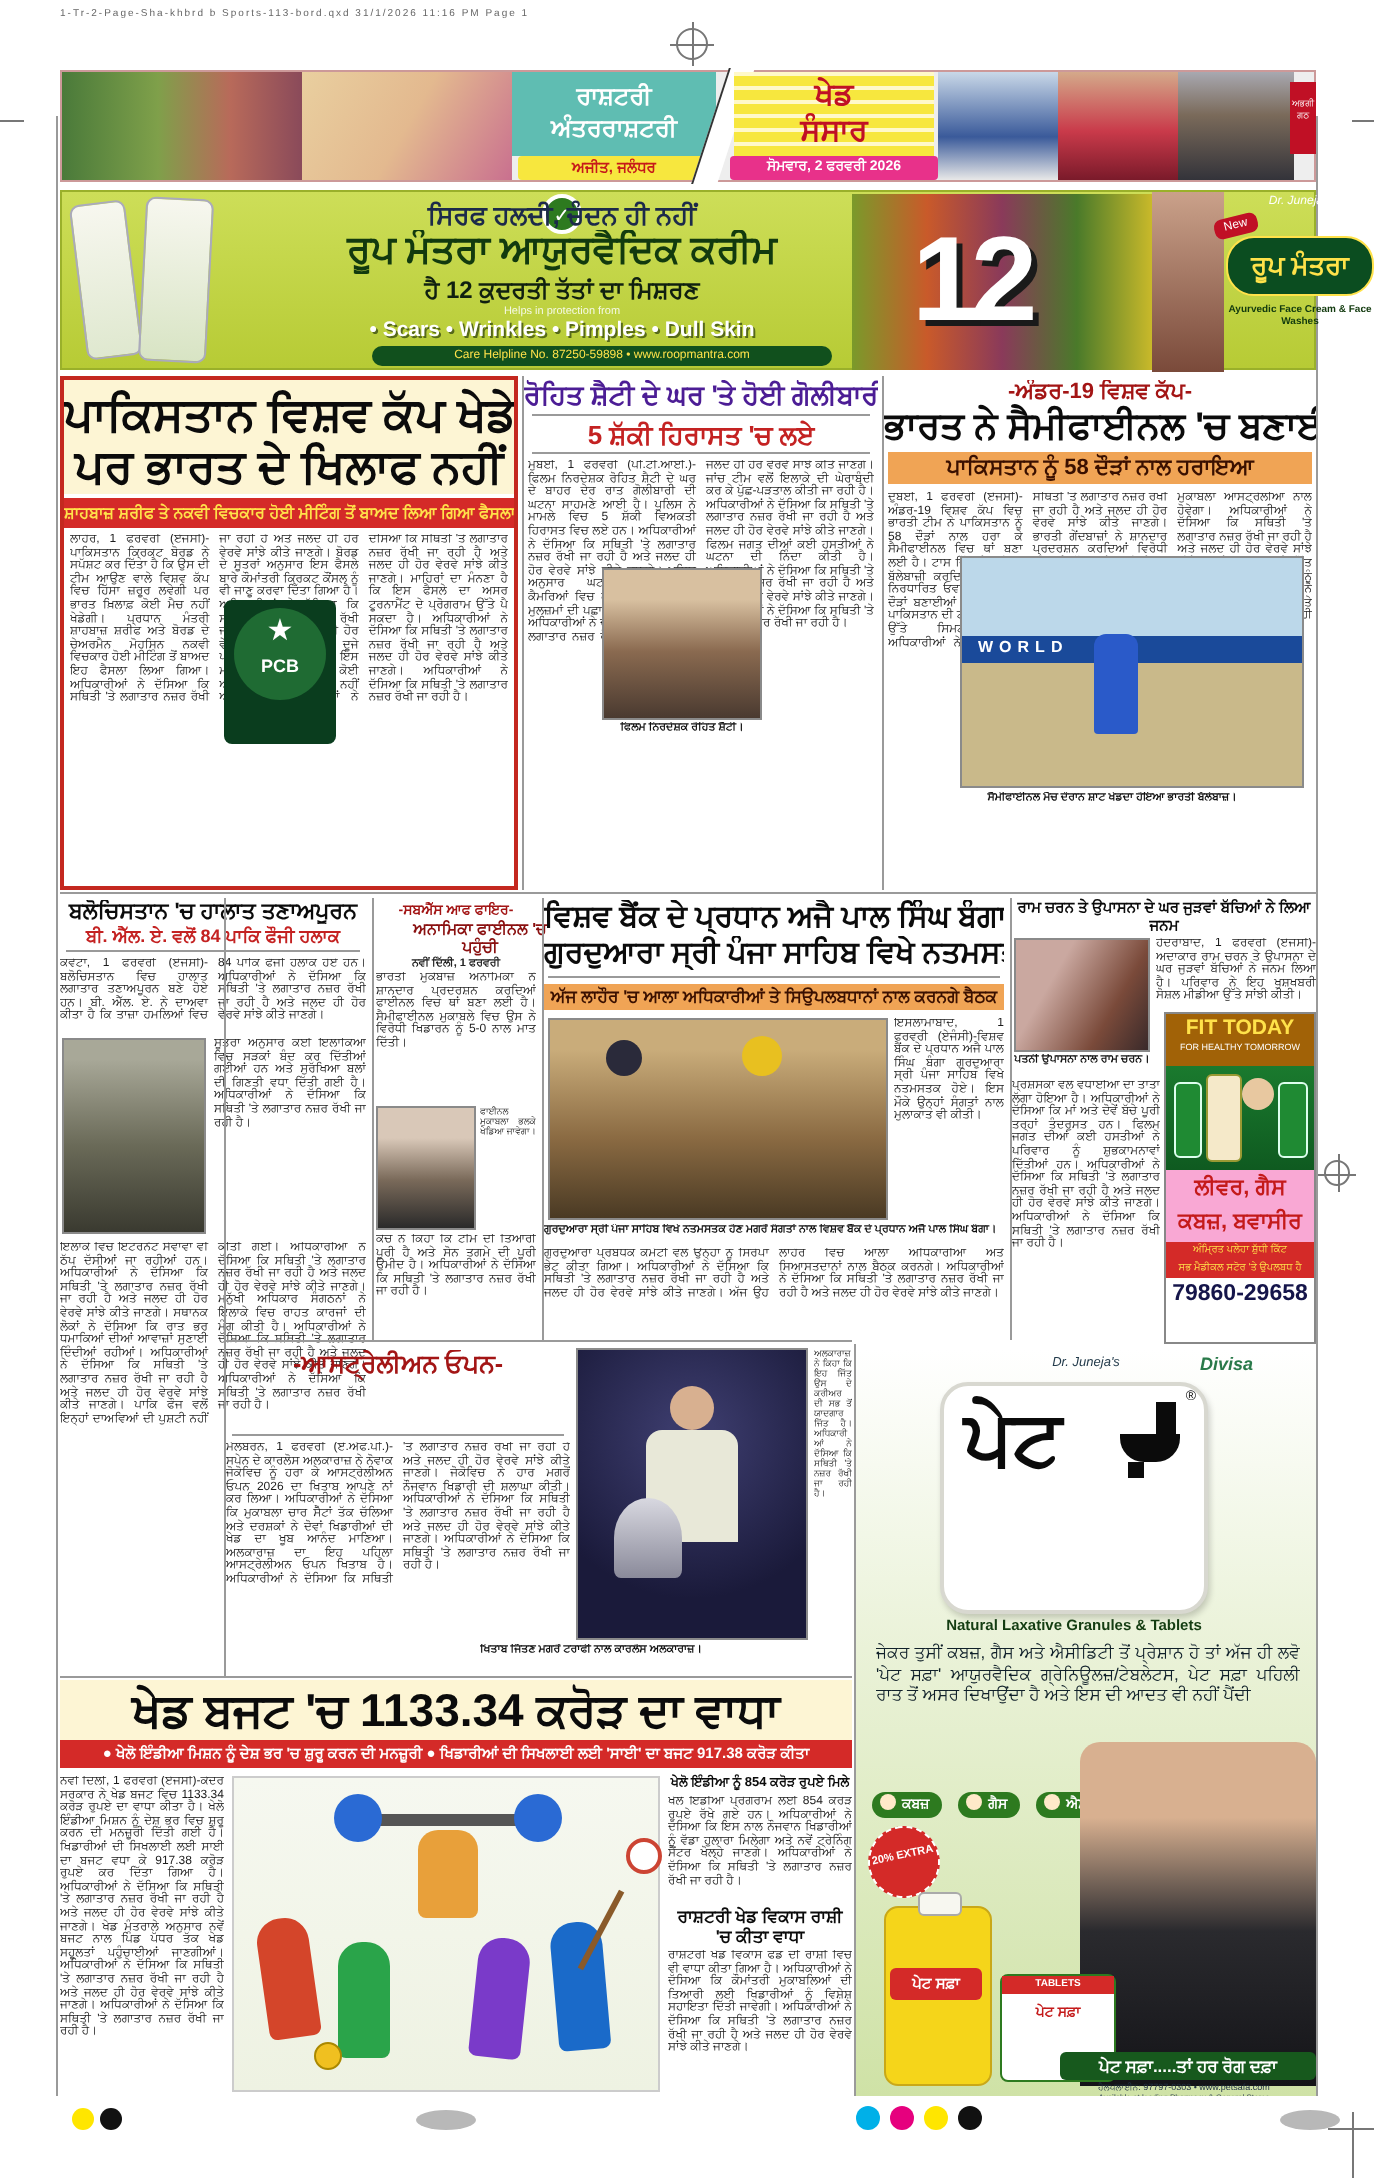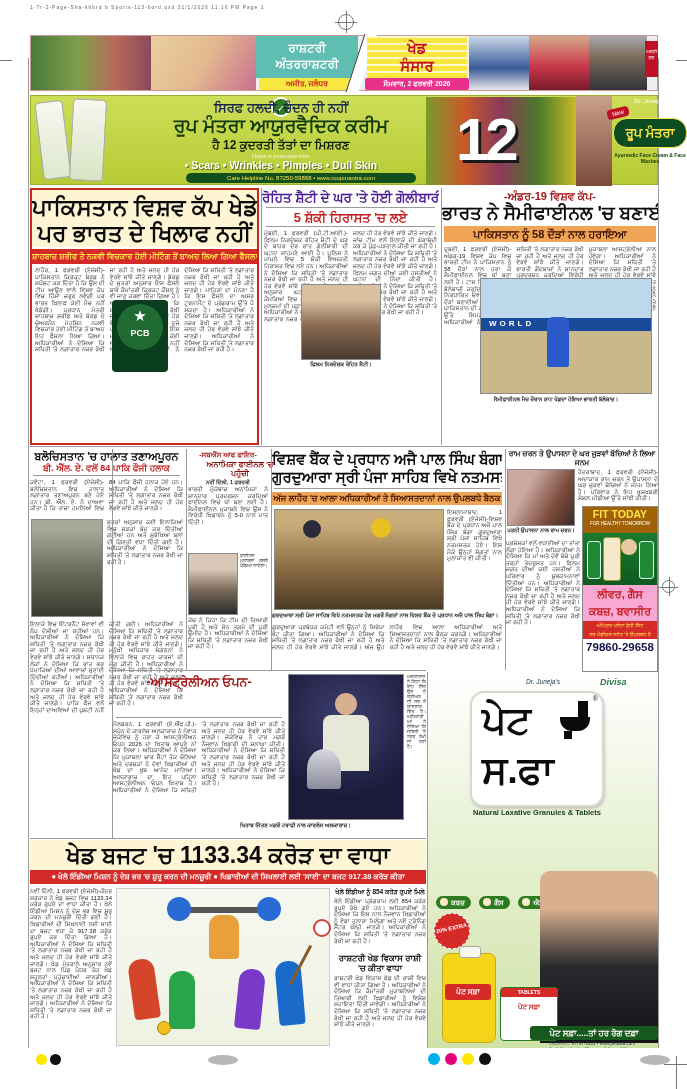--- a/index.html
+++ b/index.html
@@ -145,21 +145,21 @@
   <div class="abs bodytxt" style="left:188px;top:486px;width:80px;height:65px;">ਭਾਰਤੀ ਮੁੱਕੇਬਾਜ਼ ਅਨਾਮਿਕਾ ਨੇ ਸ਼ਾਨਦਾਰ ਪ੍ਰਦਰਸ਼ਨ ਕਰਦਿਆਂ ਫਾਈਨਲ ਵਿਚ ਥਾਂ ਬਣਾ ਲਈ ਹੈ। ਸੈਮੀਫਾਈਨਲ ਮੁਕਾਬਲੇ ਵਿਚ ਉਸ ਨੇ ਵਿਰੋਧੀ ਖਿਡਾਰਨ ਨੂੰ 5-0 ਨਾਲ ਮਾਤ ਦਿੱਤੀ।</div>
   <div class="abs photo" style="left:188px;top:553px;width:50px;height:62px;background:linear-gradient(180deg,#d9c8b8 25%,#7a6a5a 60%,#2a2a2a);"></div>
   <div class="abs bodytxt tiny" style="left:240px;top:553px;width:28px;height:62px;">ਫਾਈਨਲ ਮੁਕਾਬਲਾ ਭਲਕੇ ਖੇਡਿਆ ਜਾਵੇਗਾ।</div>
   <div class="abs bodytxt" style="left:188px;top:617px;width:80px;height:52px;">ਕੋਚ ਨੇ ਕਿਹਾ ਕਿ ਟੀਮ ਦੀ ਤਿਆਰੀ ਪੂਰੀ ਹੈ ਅਤੇ ਸੋਨ ਤਗਮੇ ਦੀ ਪੂਰੀ ਉਮੀਦ ਹੈ। ਅਧਿਕਾਰੀਆਂ ਨੇ ਦੱਸਿਆ ਕਿ ਸਥਿਤੀ 'ਤੇ ਲਗਾਤਾਰ ਨਜ਼ਰ ਰੱਖੀ ਜਾ ਰਹੀ ਹੈ।</div>
 
   <div class="abs vr" style="left:270.5px;top:449px;height:221px;"></div>
 
   <div class="abs ctr b nw" style="left:272px;top:450px;width:230px;font-size:15px;color:#0b0b0b;">ਵਿਸ਼ਵ ਬੈਂਕ ਦੇ ਪ੍ਰਧਾਨ ਅਜੈ ਪਾਲ ਸਿੰਘ ਬੰਗਾ ਹੋਏ</div>
   <div class="abs ctr b nw" style="left:272px;top:468px;width:230px;font-size:15px;color:#0b0b0b;">ਗੁਰਦੁਆਰਾ ਸ੍ਰੀ ਪੰਜਾ ਸਾਹਿਬ ਵਿਖੇ ਨਤਮਸਤਕ</div>
   <div class="abs hr" style="left:274px;top:488px;width:226px;"></div>
-  <div class="abs strip-orange nw" style="left:272px;top:492px;width:230px;height:13px;font-size:8.5px;line-height:13px;">ਅੱਜ ਲਾਹੌਰ 'ਚ ਆਲਾ ਅਧਿਕਾਰੀਆਂ ਤੇ ਸਿਆਸਤਦਾਨਾਂ ਨਾਲ ਉਪਲਬਧੇ ਬੈਠਕ</div>
+  <div class="abs strip-orange nw" style="left:272px;top:492px;width:230px;height:13px;font-size:8.5px;line-height:13px;">ਅੱਜ ਲਾਹੌਰ 'ਚ ਆਲਾ ਅਧਿਕਾਰੀਆਂ ਤੇ ਸਿਉਪਲਬਧਾਨਾਂ ਨਾਲ ਕਰਨਗੇ ਬੈਠਕ</div>
   <div class="abs photo" style="left:274px;top:509px;width:170px;height:101px;background:linear-gradient(180deg,#c9ac7a 15%,#8a6a42 60%,#4a3a24);">
     <div class="abs dot" style="left:28px;top:10px;width:18px;height:18px;background:#2a2a3a;"></div>
     <div class="abs dot" style="left:96px;top:8px;width:20px;height:20px;background:#e8c020;"></div>
   </div>
   <div class="abs bodytxt" style="left:447px;top:509px;width:55px;height:101px;">ਇਸਲਾਮਾਬਾਦ, 1 ਫਰਵਰੀ (ਏਜੰਸੀ)-ਵਿਸ਼ਵ ਬੈਂਕ ਦੇ ਪ੍ਰਧਾਨ ਅਜੈ ਪਾਲ ਸਿੰਘ ਬੰਗਾ ਗੁਰਦੁਆਰਾ ਸ੍ਰੀ ਪੰਜਾ ਸਾਹਿਬ ਵਿਖੇ ਨਤਮਸਤਕ ਹੋਏ। ਇਸ ਮੌਕੇ ਉਨ੍ਹਾਂ ਸੰਗਤਾਂ ਨਾਲ ਮੁਲਾਕਾਤ ਵੀ ਕੀਤੀ।</div>
   <div class="abs cap" style="left:272px;top:612px;width:230px;">ਗੁਰਦੁਆਰਾ ਸ੍ਰੀ ਪੰਜਾ ਸਾਹਿਬ ਵਿਖੇ ਨਤਮਸਤਕ ਹੋਣ ਮਗਰੋਂ ਸੰਗਤਾਂ ਨਾਲ ਵਿਸ਼ਵ ਬੈਂਕ ਦੇ ਪ੍ਰਧਾਨ ਅਜੈ ਪਾਲ ਸਿੰਘ ਬੰਗਾ।</div>
   <div class="abs bodytxt c2" style="left:272px;top:624px;width:230px;height:45px;">ਗੁਰਦੁਆਰਾ ਪ੍ਰਬੰਧਕ ਕਮੇਟੀ ਵਲੋਂ ਉਨ੍ਹਾਂ ਨੂੰ ਸਿਰੋਪਾ ਭੇਟ ਕੀਤਾ ਗਿਆ। ਅਧਿਕਾਰੀਆਂ ਨੇ ਦੱਸਿਆ ਕਿ ਸਥਿਤੀ 'ਤੇ ਲਗਾਤਾਰ ਨਜ਼ਰ ਰੱਖੀ ਜਾ ਰਹੀ ਹੈ ਅਤੇ ਜਲਦ ਹੀ ਹੋਰ ਵੇਰਵੇ ਸਾਂਝੇ ਕੀਤੇ ਜਾਣਗੇ। ਅੱਜ ਉਹ ਲਾਹੌਰ ਵਿਚ ਆਲਾ ਅਧਿਕਾਰੀਆਂ ਅਤੇ ਸਿਆਸਤਦਾਨਾਂ ਨਾਲ ਬੈਠਕ ਕਰਨਗੇ। ਅਧਿਕਾਰੀਆਂ ਨੇ ਦੱਸਿਆ ਕਿ ਸਥਿਤੀ 'ਤੇ ਲਗਾਤਾਰ ਨਜ਼ਰ ਰੱਖੀ ਜਾ ਰਹੀ ਹੈ ਅਤੇ ਜਲਦ ਹੀ ਹੋਰ ਵੇਰਵੇ ਸਾਂਝੇ ਕੀਤੇ ਜਾਣਗੇ।</div>
 
   <div class="abs vr" style="left:504.5px;top:449px;height:221px;"></div>
 
@@ -235,23 +235,23 @@
     <div class="abs ctr" style="left:50px;top:3px;width:130px;font-size:6.5px;color:#223a4a;font-style:italic;">Dr. Juneja's</div>
     <div class="abs b" style="left:172px;top:2px;font-size:9px;color:#2a7a4a;font-style:italic;">Divisa</div>
     <div class="abs" style="left:42px;top:16px;width:130px;height:112px;background:#fff;border:2px solid #d8d8d0;border-radius:14px;box-shadow:1px 2px 3px rgba(0,0,0,.18);">
       <div class="abs" style="right:4px;top:2px;font-size:7px;color:#111;">®</div>
       <div class="abs b" style="left:10px;top:2px;font-size:38px;line-height:50px;color:#0b0b0b;">ਪੇਟ</div>
       <div class="abs" style="left:88px;top:8px;width:34px;height:40px;">
         <div class="abs" style="left:18px;top:0;width:10px;height:18px;background:#0b0b0b;"></div>
         <div class="abs" style="left:0;top:16px;width:30px;height:14px;background:#0b0b0b;border-radius:0 0 12px 12px;"></div>
         <div class="abs" style="left:4px;top:30px;width:8px;height:8px;background:#0b0b0b;"></div>
       </div>
-      <div class="abs b" style="left:10px;top:52px;font-size:38px;line-height:50px;color:#0b0b0b;">ਸ.ਫਾ</div>
     </div>
     <div class="abs ctr b nw" style="left:14px;top:133px;width:190px;font-size:7.5px;color:#143d12;">Natural Laxative Granules &amp; Tablets</div>
+    <div class="abs" style="left:10px;top:146px;width:212px;height:68px;font-size:8.5px;line-height:10.5px;color:#10202a;text-align:justify;overflow:hidden;">ਜੇਕਰ ਤੁਸੀਂ ਕਬਜ਼, ਗੈਸ ਅਤੇ ਐਸੀਡਿਟੀ ਤੋਂ ਪ੍ਰੇਸ਼ਾਨ ਹੋ ਤਾਂ ਅੱਜ ਹੀ ਲਵੋ 'ਪੇਟ ਸਫ਼ਾ' ਆਯੁਰਵੈਦਿਕ ਗ੍ਰੇਨਿਊਲਜ਼/ਟੇਬਲੇਟਸ, ਪੇਟ ਸਫ਼ਾ ਪਹਿਲੀ ਰਾਤ ਤੋਂ ਅਸਰ ਦਿਖਾਉਂਦਾ ਹੈ ਅਤੇ ਇਸ ਦੀ ਆਦਤ ਵੀ ਨਹੀਂ ਪੈਂਦੀ</div>
     <div class="abs" style="left:8px;top:216px;width:190px;">
       <span class="chip">ਕਬਜ਼</span>
       <span class="chip">ਗੈਸ</span>
       <span class="chip">ਐਸੀਡਿਟੀ</span>
     </div>
     <div class="abs" style="left:112px;top:196px;width:118px;height:172px;background:linear-gradient(180deg,#d8b090 22%,#2a2a2e 55%,#141418);border-radius:10px 10px 0 0;"></div>
     <div class="abs dot ctr b" style="left:6px;top:238px;width:36px;height:36px;background:#d42a28;color:#fff;font-size:5.5px;line-height:8px;padding-top:10px;box-sizing:border-box;transform:rotate(-12deg);border:1px dashed #fff;">20% EXTRA</div>
     <div class="abs" style="left:14px;top:278px;width:52px;height:88px;background:#f5d51a;border:1px solid #c9a818;border-radius:7px;">
       <div class="abs" style="left:16px;top:-8px;width:20px;height:10px;background:#f7f7f0;border:1px solid #aaa;border-radius:3px;"></div>
       <div class="abs ctr b nw" style="left:2px;top:30px;width:46px;height:16px;background:#d42a28;color:#fff;font-size:7.5px;line-height:16px;border-radius:3px;">ਪੇਟ ਸਫ਼ਾ</div>

